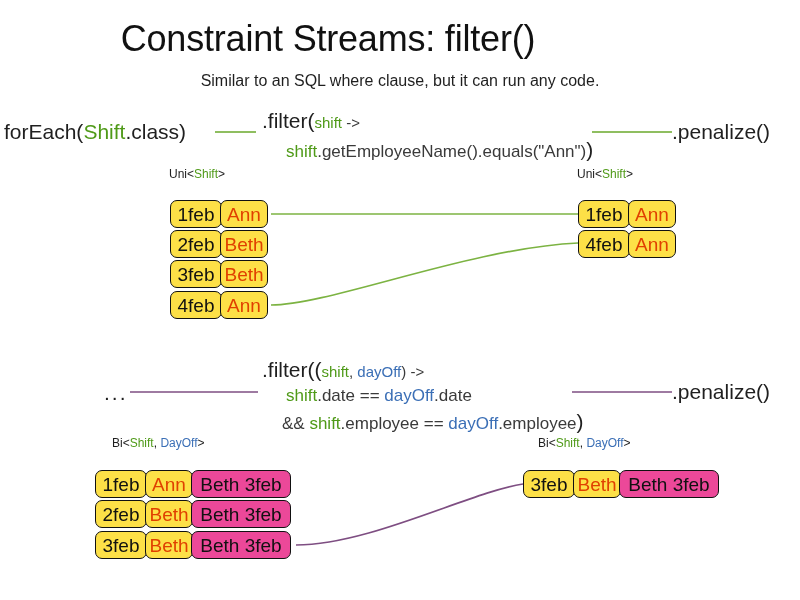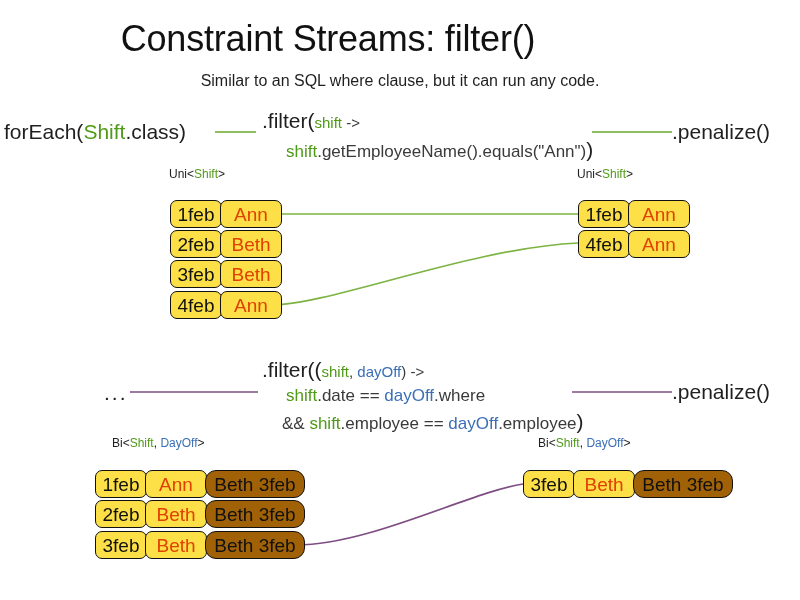--- a/index.html
+++ b/index.html
@@ -60,23 +60,23 @@
     display: flex;
     align-items: center;
     justify-content: center;
     font-size: 19px;
     height: 28px;
     line-height: 1;
     margin-right: -2px;
     position: relative;
   }
   .cell.green { background: #fde047; }
-  .cell.blue  { background: #a16207; border-radius: 11px; }
+  .cell.blue  { background: #ec4899; }
   .cell.date  { color: #111111; width: 52px; }
-  .cell.name  { color: #E04000; width: 62px; }
+  .cell.name  { color: #E04000; width: 48px; }
   .cell.dayoff{ color: #111111; width: 100px; }
 
   
   #wires { position: absolute; left: 0; top: 0; width: 800px; height: 600px; pointer-events: none; }
 
   .ellipsis { font-size: 21px; color: #1f1f1f; letter-spacing: 2px; }
 </style>
 </head>
 <body>
 
@@ -147,21 +147,21 @@
     <div class="cell green name">Ann</div>
   </div>
 
   <div class="abs ellipsis" style="left:104px; top:381px;">...</div>
 
   <div class="abs" style="left:262px; top:358px;">
     <div class="big">
       <span class="blk">.filter((</span><span class="g sm">shift</span><span class="dark sm">, </span><span class="b sm">dayOff</span><span class="dark sm">) -&gt;</span>
     </div>
     <div class="codeline" style="margin-top:4px; margin-left:24px;">
-      <span class="g">shift</span><span class="dark">.date == </span><span class="b">dayOff</span><span class="dark">.where</span>
+      <span class="g">shift</span><span class="dark">.date == </span><span class="b">dayOff</span><span class="dark">.date</span>
     </div>
     <div class="codeline" style="margin-top:4px; margin-left:20px;">
       <span class="dark">&amp;&amp; </span><span class="g">shift</span><span class="dark">.employee == </span><span class="b">dayOff</span><span class="dark">.employee</span><span class="blk" style="font-size:21px;">)</span>
     </div>
   </div>
 
   <div class="abs big" style="left:672px; top:380px;">.penalize()</div>
 
   <div class="abs typelabel" style="left:112px; top:436px;">
     <span>Bi&lt;</span><span class="g">Shift</span><span>, </span><span class="b">DayOff</span><span>&gt;</span>

